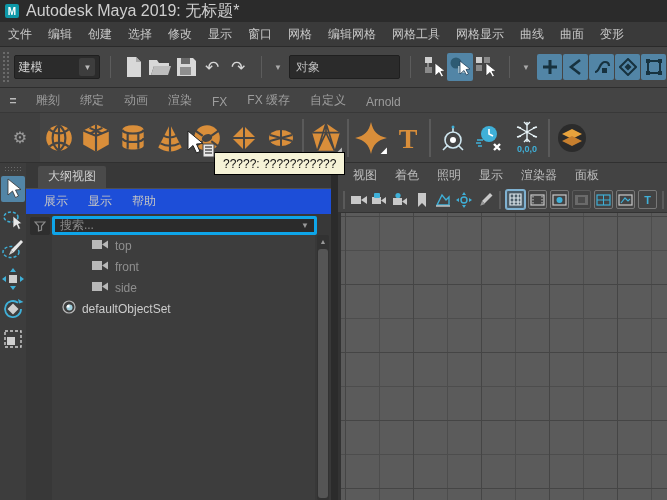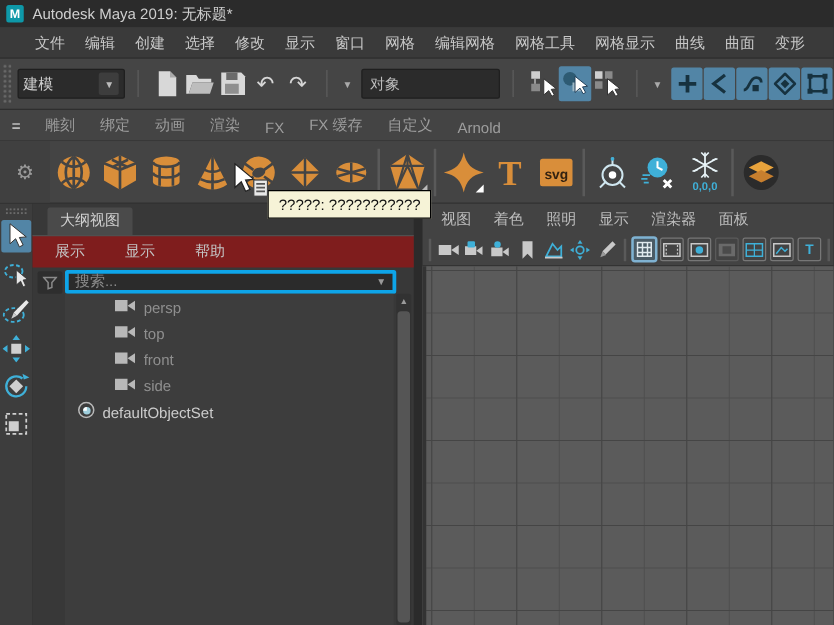--- a/index.html
+++ b/index.html
@@ -4,24 +4,24 @@
 <style>
   * { margin:0; padding:0; box-sizing:border-box; }
   html,body { width:667px; height:500px; overflow:hidden; background:#222; }
   body { font-family:"Liberation Sans","DejaVu Sans",sans-serif; font-size:12px; color:#c9c9c9; }
   .app { position:relative; width:667px; height:500px; background:#444; }
 
   
   .titlebar { height:22px; background:#2b2b2b; display:flex; align-items:center; padding-left:5px; gap:7px; }
   .maya-logo { width:14px; height:14px; background:#0e98a8; color:#fff; font-weight:bold; font-size:10px;
                display:flex; align-items:center; justify-content:center; border-radius:2px; }
-  .titlebar .title { color:#cfcfcf; font-size:12px; }
-
-  
-  .menubar { height:25px; background:#3a3a3a; border-bottom:1px solid #2a2a2a; display:flex; align-items:center; padding:0 20px; }
+  .titlebar .title { color:#cfcfcf; font-size:16px; }
+
+  
+  .menubar { height:25px; background:#3a3a3a; border-bottom:1px solid #2a2a2a; display:flex; align-items:center; padding:0 0; }
   .menu-item { padding:0 8px; line-height:24px; color:#c8c8c8; cursor:default; white-space:nowrap; }
 
   
   .statusline { height:41px; background:#454545; border-bottom:1px solid #2e2e2e; display:flex; align-items:center; gap:5px; padding-left:2px; }
   .grip-v { width:7px; height:32px; background-image:radial-gradient(#6a6a6a 1px, transparent 1.2px); background-size:4px 4px; }
   .combo { width:92px; height:24px; background:#2b2b2b; border:1px solid #1f1f1f; border-radius:2px;
            display:flex; align-items:center; justify-content:space-between; padding:0 4px; color:#cfcfcf; }
   .combo .arr { width:16px; height:18px; background:#3d3d3d; border-radius:2px; display:flex; align-items:center; justify-content:center; font-size:8px; color:#bbb; }
   .sep { width:3px; height:30px; margin:0 4px; background:linear-gradient(#454545 4px,#5c5c5c 4px,#5c5c5c 26px,#454545 26px) center/1px 100% no-repeat; }
   .sl-btn { width:26px; height:28px; display:flex; align-items:center; justify-content:center; border-radius:2px; }
@@ -50,21 +50,21 @@
 
   
   .toolbox { width:26px; background:#3d3d3d; display:flex; flex-direction:column; align-items:center; padding-top:3px; }
   .tb-grip { width:18px; height:6px; margin-bottom:4px; background-image:radial-gradient(#6a6a6a .8px, transparent 1px); background-size:3px 3px; }
   .tool { width:24px; height:26px; margin-bottom:4px; display:flex; align-items:center; justify-content:center; border-radius:2px; }
   .tool.active { background:#5285a6; }
 
   
   .outliner { width:306px; background:#383838; position:relative; }
   .out-tab { display:inline-block; margin:3px 0 0 12px; padding:2px 10px 3px; background:#4a4a4a; color:#cfcfcf; border-radius:2px 2px 0 0; }
-  .out-menus { display:flex; gap:16px; padding:3px 0 3px 10px; background:#7f1d1d; border-top:1px solid #4f4f4f; }
+  .out-menus { display:flex; gap:4px; padding:3px 0 3px 10px; background:#1d4ed8; border-top:1px solid #4f4f4f; }
   .out-menu { padding:1px 8px; color:#c3c3c3; }
   .out-search { display:flex; align-items:center; gap:2px; padding:2px 14px 3px 4px; }
   .filter-box { width:20px; height:18px; background:#2e2e2e; border-radius:2px; display:flex; align-items:center; justify-content:center; }
   .search-input { flex:1; height:19px; background:#2b2b2b; border:3px solid #0ea5e9; border-radius:2px; color:#8a8a8a; display:flex; align-items:center; justify-content:space-between; padding:0 5px; }
   .search-input .arr { color:#999; font-size:8px; }
   .out-list { position:absolute; top:72px; left:26px; right:16px; bottom:0; background:#3d3d3d; }
   .out-row { height:21px; display:flex; align-items:center; gap:6px; }
   .out-row.camera { padding-left:40px; }
   .out-row.set { padding-left:10px; }
   .out-row.camera .out-label { color:#8f8f8f; }
@@ -306,26 +306,20 @@
           <svg width="34" height="34" viewBox="0 0 32 32">
             <path d="M16 1c2 9 6 13 15 15-9 2-13 6-15 15-2-9-6-13-15-15 9-2 13-6 15-15z" fill="#d98e3a"></path>
             <path d="M25 31h6v-6z" fill="#fff"></path>
           </svg>
         </div>
         <div class="sicon">
           <svg width="30" height="32" viewBox="0 0 30 32">
             <text x="15" y="26" text-anchor="middle" font-family="Liberation Serif,serif" font-size="28" font-weight="bold" fill="#d98e3a">T</text>
           </svg>
         </div>
-        <div class="sicon">
-          <svg width="32" height="32" viewBox="0 0 32 32">
-            <rect x="3" y="5" width="26" height="22" rx="2" fill="#d98e3a"></rect>
-            <text x="16" y="21" text-anchor="middle" font-family="Liberation Sans,sans-serif" font-size="11" font-weight="bold" fill="#332211">svg</text>
-          </svg>
-        </div>
         <div class="ssep"></div>
         <div class="sicon">
           <svg width="32" height="32" viewBox="0 0 32 32">
             <circle cx="16" cy="18" r="8" fill="none" stroke="#cfe6ef" stroke-width="1.6"></circle>
             <circle cx="16" cy="18" r="3" fill="#fff"></circle>
             <path d="M16 4v6M6 28l5-5M26 28l-5-5" stroke="#cfe6ef" stroke-width="1.6"></path>
             <circle cx="16" cy="5" r="1.5" fill="#3fb0d8"></circle>
           </svg>
         </div>
         <div class="sicon">
@@ -410,27 +404,20 @@
           <svg width="12" height="12" viewBox="0 0 12 12">
               <path d="M1 2h10L7.5 6v4l-3 1V6z" fill="none" stroke="#8a8a8a" stroke-width="1.2"></path>
             </svg>
         </div>
         <div class="search-input">
           <span>搜索...</span>
           <span class="arr">▼</span>
         </div>
       </div>
       <div class="out-list" id="outliner-list">
-          <div class="out-row camera">
-            <div class="out-icon"><svg width="17" height="11" viewBox="0 0 17 11">
-                <rect x="0" y="1" width="10" height="9" fill="#b8b8b8"></rect>
-                <path d="M10 5.5 16 1.5v8z" fill="#b8b8b8"></path>
-              </svg></div>
-            <div class="out-label">persp</div>
-          </div>
           <div class="out-row camera">
             <div class="out-icon"><svg width="17" height="11" viewBox="0 0 17 11">
                 <rect x="0" y="1" width="10" height="9" fill="#b8b8b8"></rect>
                 <path d="M10 5.5 16 1.5v8z" fill="#b8b8b8"></path>
               </svg></div>
             <div class="out-label">top</div>
           </div>
           <div class="out-row camera">
             <div class="out-icon"><svg width="17" height="11" viewBox="0 0 17 11">
                 <rect x="0" y="1" width="10" height="9" fill="#b8b8b8"></rect>

